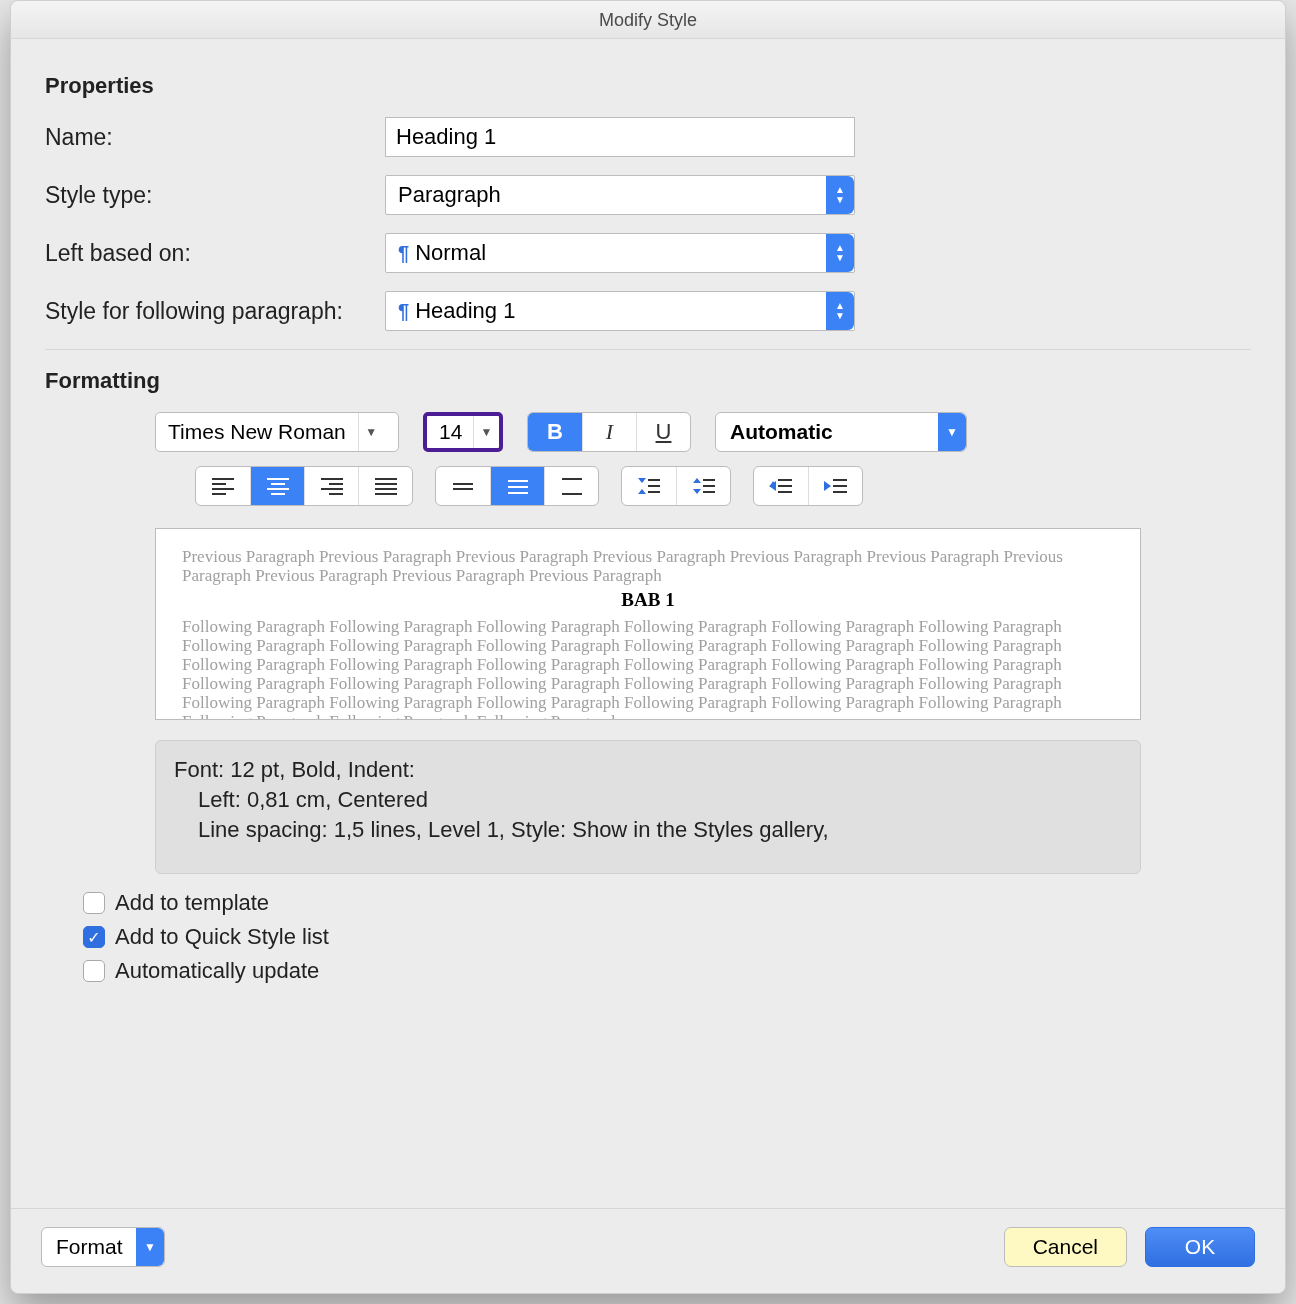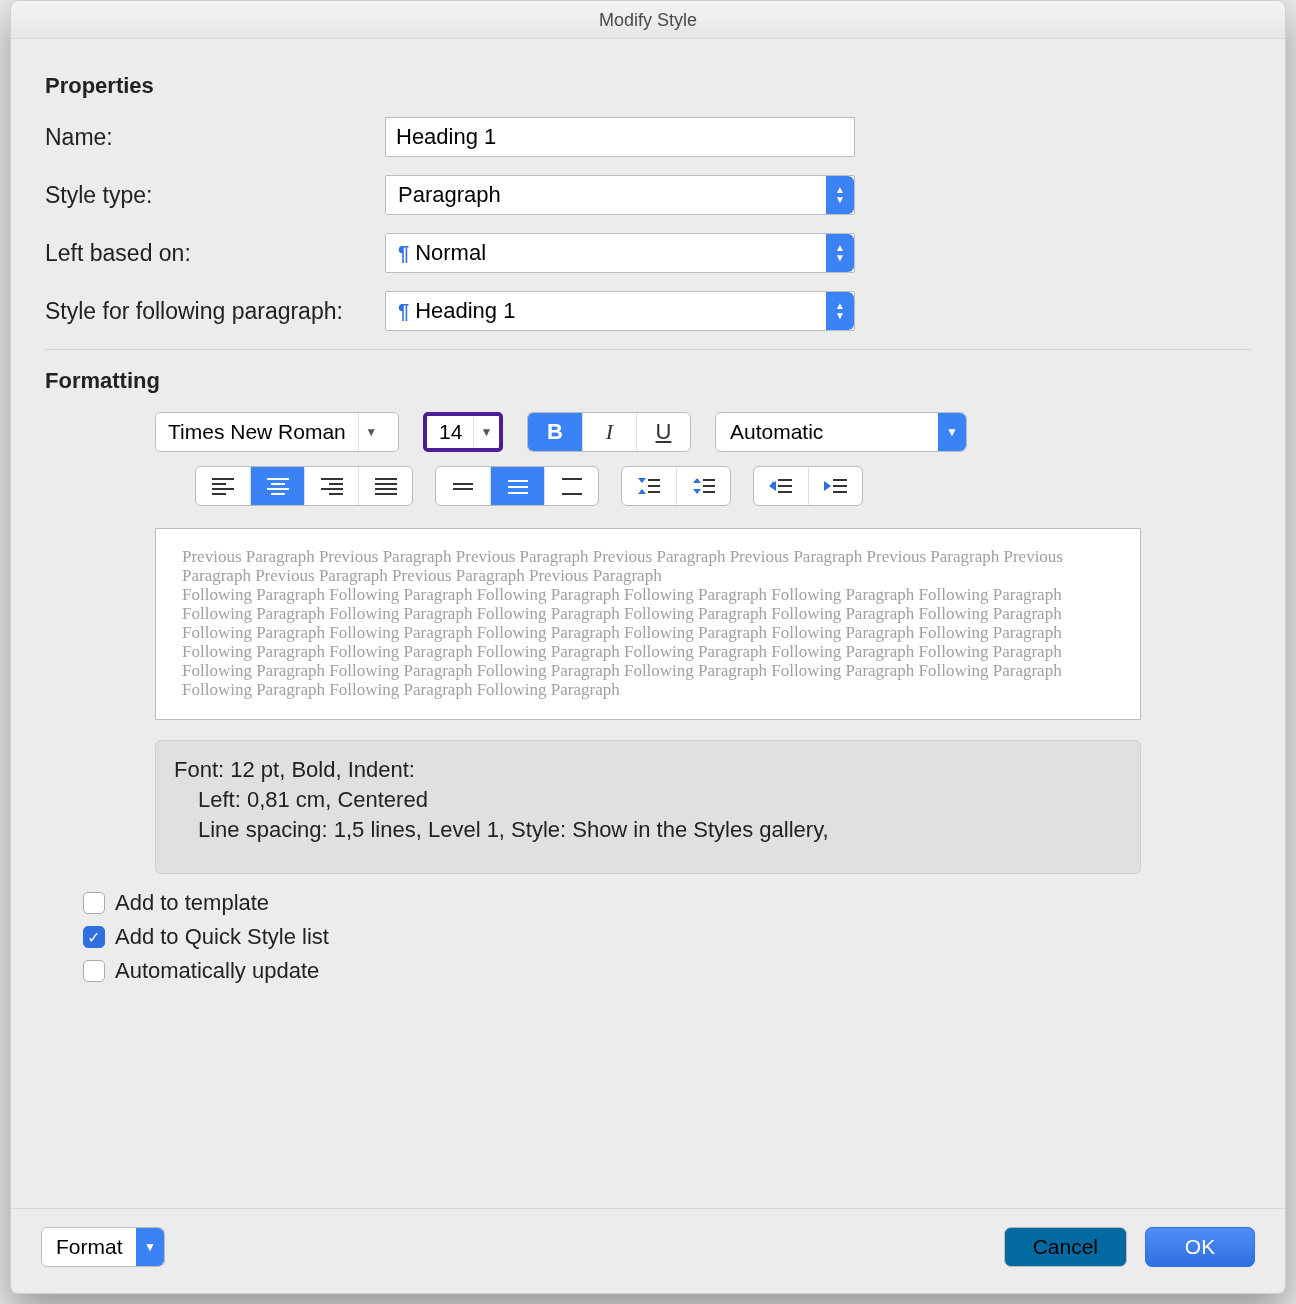--- a/index.html
+++ b/index.html
@@ -122,21 +122,21 @@
     width:54px; display:flex; align-items:center; justify-content:center;
     font-size:22px; color:#333; border-left:1px solid #ddd;
     cursor:default;
   }
   .btngrp .btn:first-child { border-left:none; }
   .btn.active { background:#3b82f6; color:#fff; }
   .btn svg { width:26px; height:22px; }
   .color-combo { width:252px; height:40px;
     display:flex; align-items:center; background:#fff;
     border:1px solid #bcbcbc; border-radius:6px; position:relative;
-    font-size:21px; padding-left:14px;}
+    font-size:21px; padding-left:14px;font-weight:bold;}
   .color-combo .dd { position:absolute; right:0; top:0; bottom:0; width:28px;
     background:#3b82f6; border-top-right-radius:6px; border-bottom-right-radius:6px;
     display:flex; align-items:center; justify-content:center; color:#fff; font-size:12px;}
   .fmt-row2 { display:flex; gap:22px; margin-left:150px; margin-bottom:22px;}
   
   .preview {
     margin: 0 110px 20px 110px;
     background:#fff; border:1px solid #bcbcbc;
     height:192px; overflow:hidden;
     padding:18px 26px 0 26px;
@@ -173,21 +173,21 @@
     border-radius:6px; display:flex; align-items:center; position:relative;
     font-size:21px; padding-left:14px;
   }
   .format-btn .dd { position:absolute; right:0; top:0; bottom:0; width:28px;
     background:#3b82f6; border-top-right-radius:6px; border-bottom-right-radius:6px;
     display:flex; align-items:center; justify-content:center; color:#fff; font-size:12px;}
   .footer .spacer { flex:1; }
   .pill {
     height:40px; border-radius:7px; font-size:21px;
     display:inline-flex; align-items:center; justify-content:center;
-    padding:0 28px; border:1px solid #bcbcbc; background:#0369a1; margin-left:18px;
+    padding:0 28px; border:1px solid #bcbcbc; background:#fef9c3; margin-left:18px;
   }
   .pill.primary { background:linear-gradient(#4f8ef7,#2f6fe0); color:#fff; border-color:#2f6fe0; min-width:110px;}
 </style>
 </head>
 <body>
 
 <div class="wrap">
 
   <div class="titlebar">Modify Style</div>
 
@@ -389,20 +389,21 @@
                 <rect x="10" y="16" width="14" height="2"></rect>
               </g>
               <polygon fill="#2f6fe0" points="1,6 1,16 8,11"></polygon>
             </svg>
         </div>
       </div>
     </div>
 
     <div class="preview">
       <div class="prev-grey">Previous Paragraph Previous Paragraph Previous Paragraph Previous Paragraph Previous Paragraph Previous Paragraph Previous Paragraph Previous Paragraph Previous Paragraph Previous Paragraph</div>
+      <div class="prev-heading">BAB 1</div>
       <div class="prev-grey">Following Paragraph Following Paragraph Following Paragraph Following Paragraph Following Paragraph Following Paragraph Following Paragraph Following Paragraph Following Paragraph Following Paragraph Following Paragraph Following Paragraph Following Paragraph Following Paragraph Following Paragraph Following Paragraph Following Paragraph Following Paragraph Following Paragraph Following Paragraph Following Paragraph Following Paragraph Following Paragraph Following Paragraph Following Paragraph Following Paragraph Following Paragraph Following Paragraph Following Paragraph Following Paragraph Following Paragraph Following Paragraph Following Paragraph</div>
     </div>
 
     <div class="desc">
       <div>Font: 12 pt, Bold, Indent:</div>
       <div class="indent">Left:  0,81 cm, Centered</div>
       <div class="indent">Line spacing:  1,5 lines, Level 1, Style: Show in the Styles gallery,</div>
     </div>
 
     <div class="cb-row">

